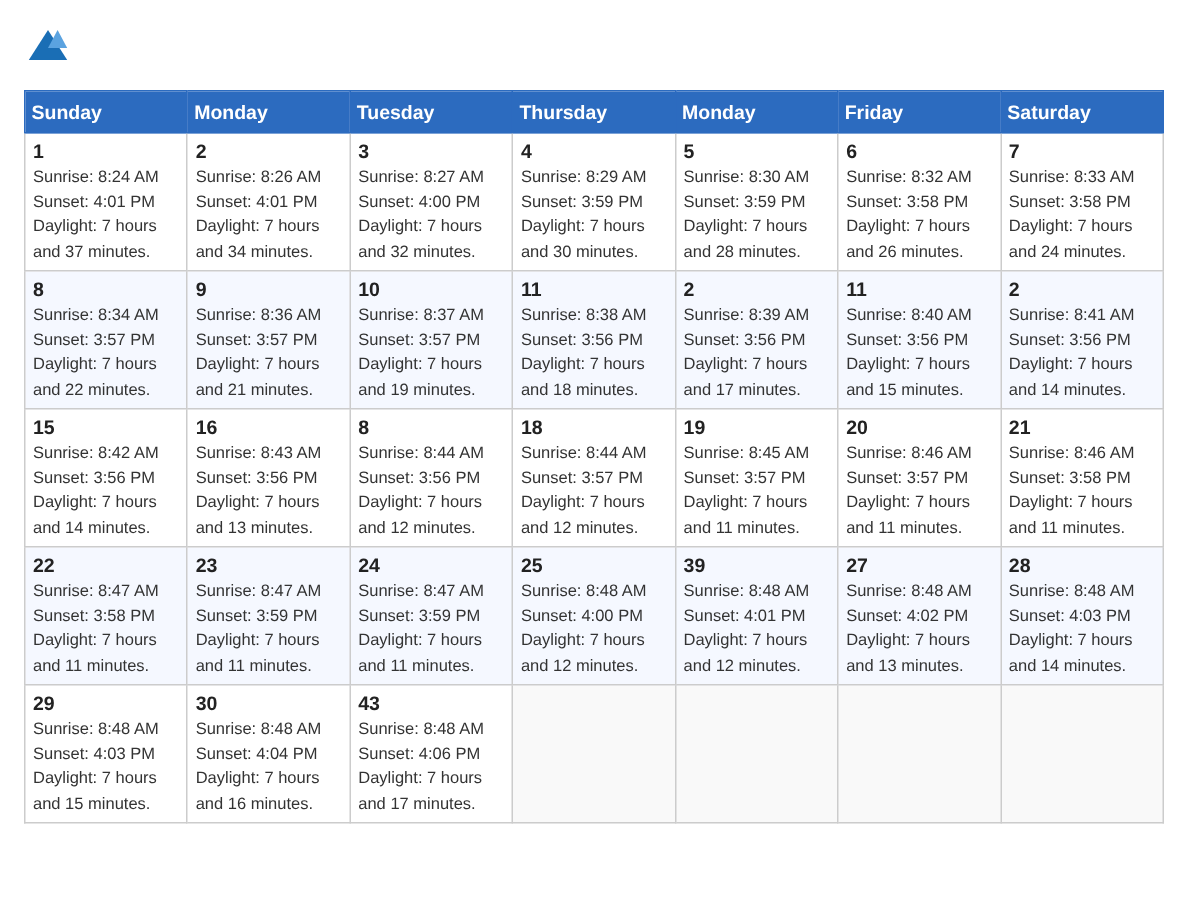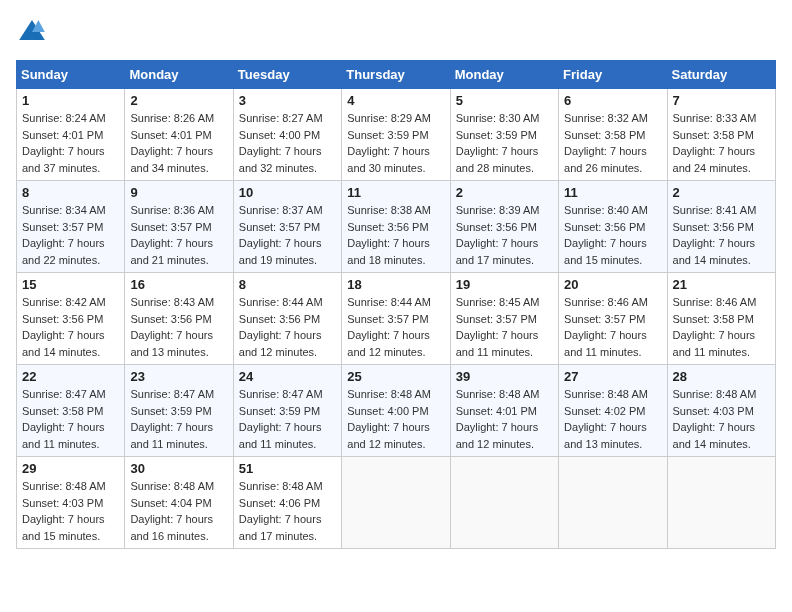--- a/index.html
+++ b/index.html
@@ -364,21 +364,21 @@
       </td>
         <td>
         <span class="day-num">30</span>
         <div class="day-detail">
           Sunrise: 8:48 AM<br>
           Sunset: 4:04 PM<br>
           Daylight: 7 hours and 16 minutes.
         </div>
       </td>
         <td>
-        <span class="day-num">51</span>
+        <span class="day-num">43</span>
         <div class="day-detail">
           Sunrise: 8:48 AM<br>
           Sunset: 4:06 PM<br>
           Daylight: 7 hours and 17 minutes.
         </div>
       </td>
         <td class="empty-cell"></td>
         <td class="empty-cell"></td>
         <td class="empty-cell"></td>
         <td class="empty-cell"></td>

